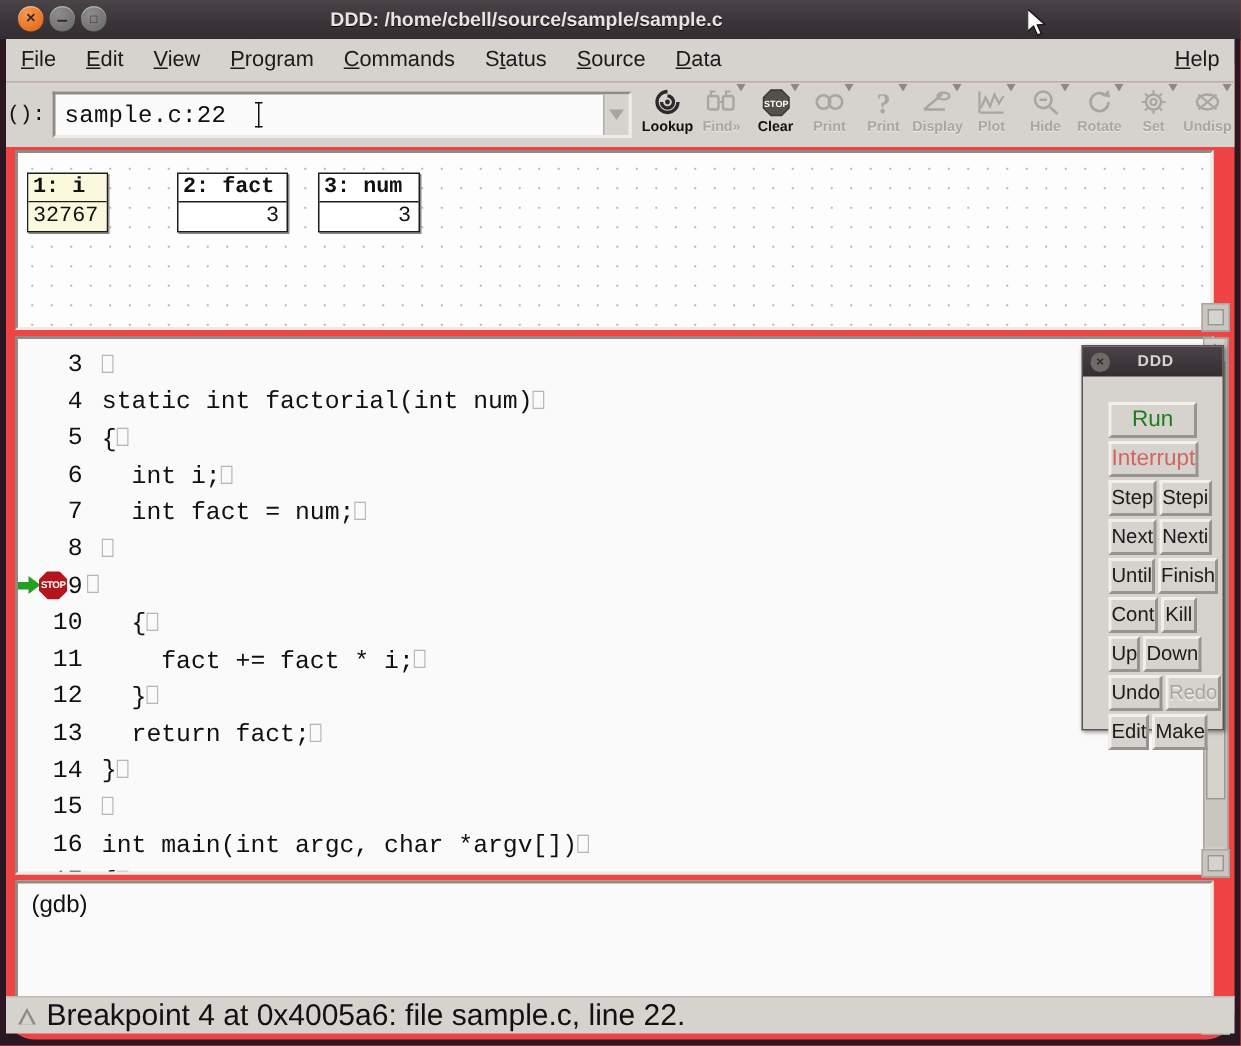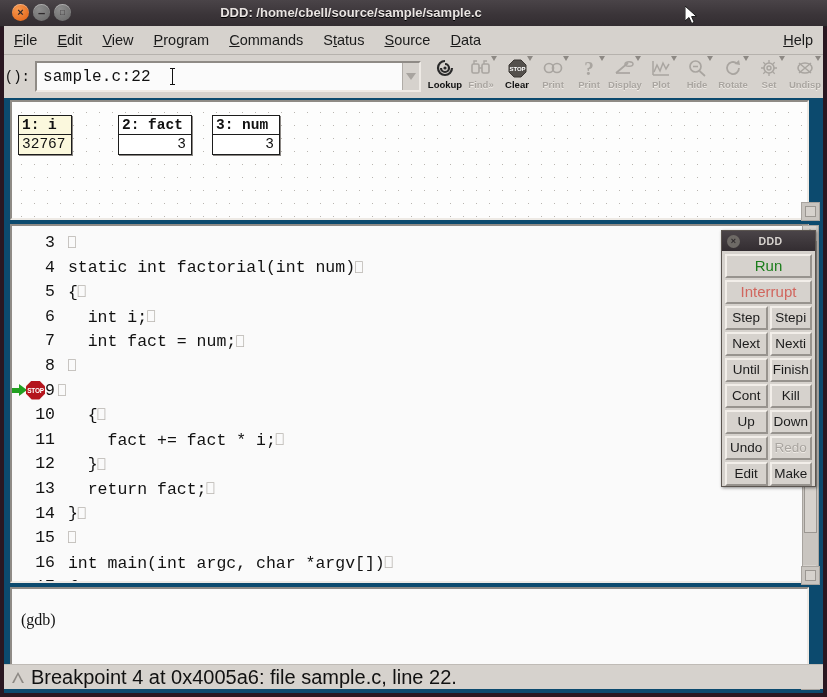--- a/index.html
+++ b/index.html
@@ -30,21 +30,22 @@
   .wbtn.max .g{font-size:8px;}
   .wtitle{
     position:absolute;left:0;top:0;width:702px;height:26px;line-height:26px;
     text-align:center;color:#e9e4e2;font-size:13px;font-weight:bold;
     text-shadow:0 1px 0 #000;
   }
 
   
   .frame{
     position:absolute;left:4px;top:26px;width:819px;height:667px;
-    background:#0c4a6e;
+    background:#ef4444;
+    border-radius:19px;
   }
 
   
   .menubar{
     position:absolute;left:0;top:0;width:819px;height:28px;
     background:#d6d2cd;border-bottom:1px solid #b6b2ad;
     display:flex;align-items:center;
   }
   .menuitem{
     padding:3px 9px;margin:0 1px;color:#1b1b1b;font-size:14.5px;cursor:default;
@@ -156,43 +157,43 @@
     display:flex;align-items:center;position:relative;
   }
   .tw-title .x{
     width:13px;height:13px;border-radius:50%;background:#6e6a66;margin-left:5px;
     color:#2e2a2c;font-size:9px;font-weight:bold;display:flex;align-items:center;justify-content:center;
   }
   .tw-title .t{
     flex:1;text-align:center;color:#d8d4d0;font-size:10.5px;font-weight:bold;
     letter-spacing:.5px;padding-right:14px;
   }
-  .twbody{padding:2px;}
+  .twbody{padding:16px;}
   .twrow{display:flex;}
   .btn{
     background:#d6d2cd;border:2px solid;
     border-color:#f2eee9 #97938e #97938e #f2eee9;
     font-size:13.5px;color:#1b1b1b;text-align:center;
     padding:2px 0 3px;margin:1px;cursor:default;line-height:15px;
   }
   .btn.wide{width:85px;}
   .btn.half{width:41.5px;}
   .btn.run{color:#1b7d1b;font-size:15px;}
   .btn.interrupt{color:#d1665e;font-size:15px;}
   .btn.dim{color:#a9a5a0;text-shadow:0 1px 0 #efebe6;}
 
   
   .gdbwin{
     position:absolute;left:6px;top:561px;width:795px;height:97px;
     background:#fafafa;border:2px solid;
     border-color:#8f8b86 #eeeae5 #eeeae5 #8f8b86;
   }
   .gdbtext{
-    font-family:Liberation Serif, serif;font-size:16px;color:#111;
-    padding:22px 0 0 9px;white-space:pre;
+    font-family:Liberation Sans, sans-serif;font-size:16px;color:#111;
+    padding:6px 0 0 9px;white-space:pre;
   }
 
   
   .statusbar{
     position:absolute;left:0;bottom:4px;width:819px;height:24px;
     background:#d6d2cd;border-top:1px solid #bfbbb6;
     display:flex;align-items:center;
   }
   .statusbar .warn{
     width:0;height:0;border-left:6px solid transparent;border-right:6px solid transparent;

